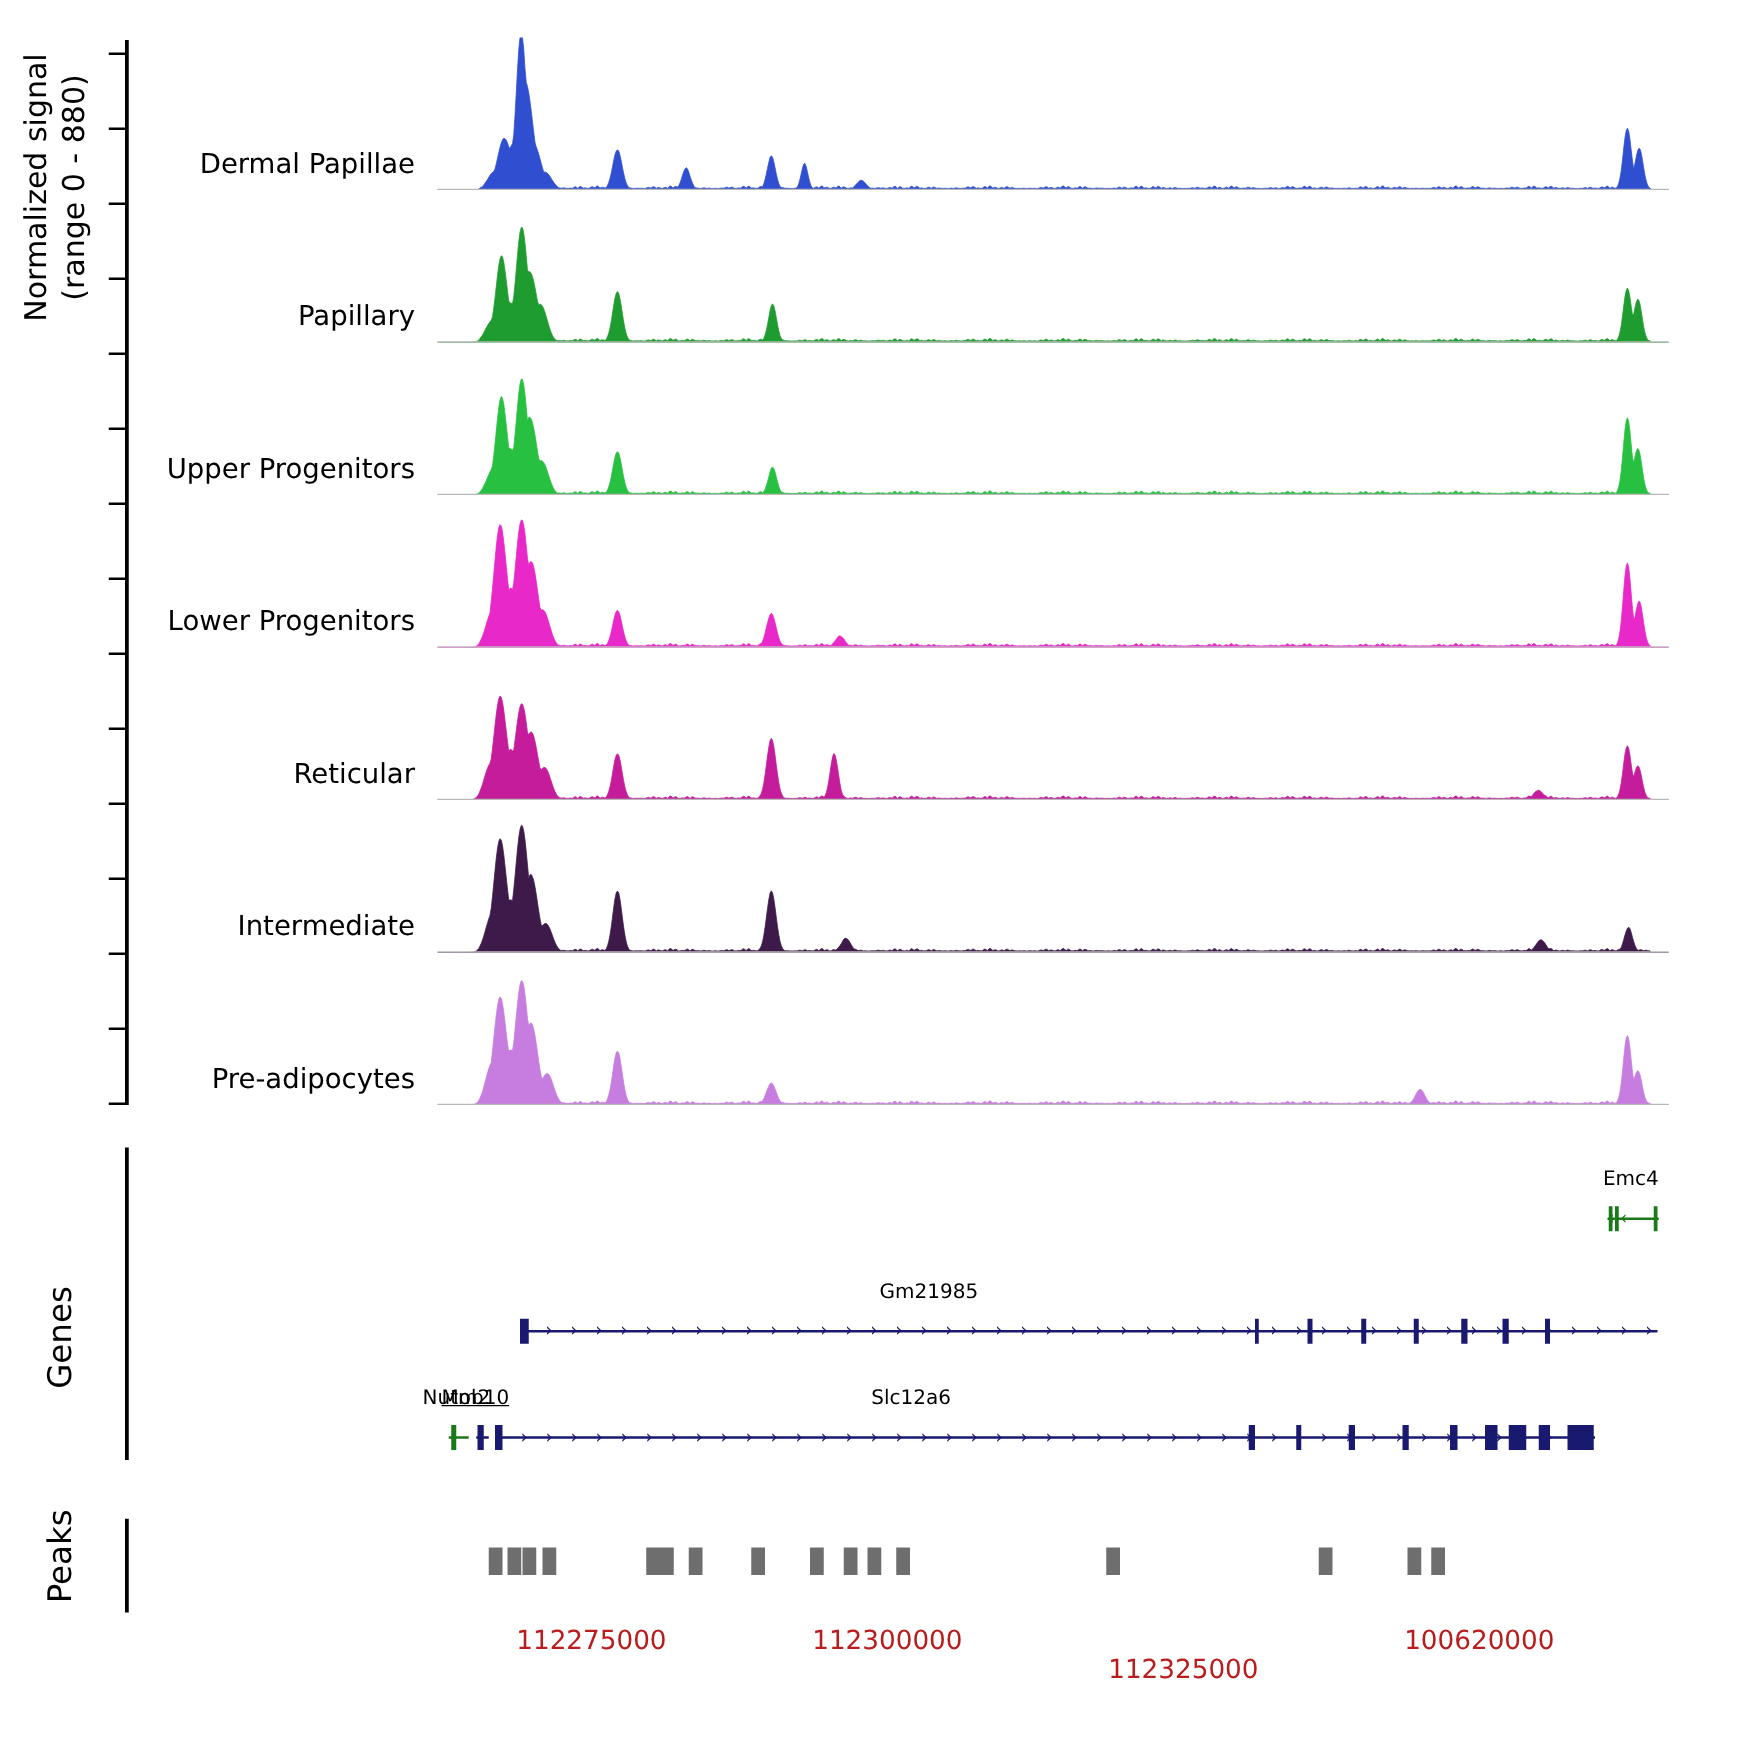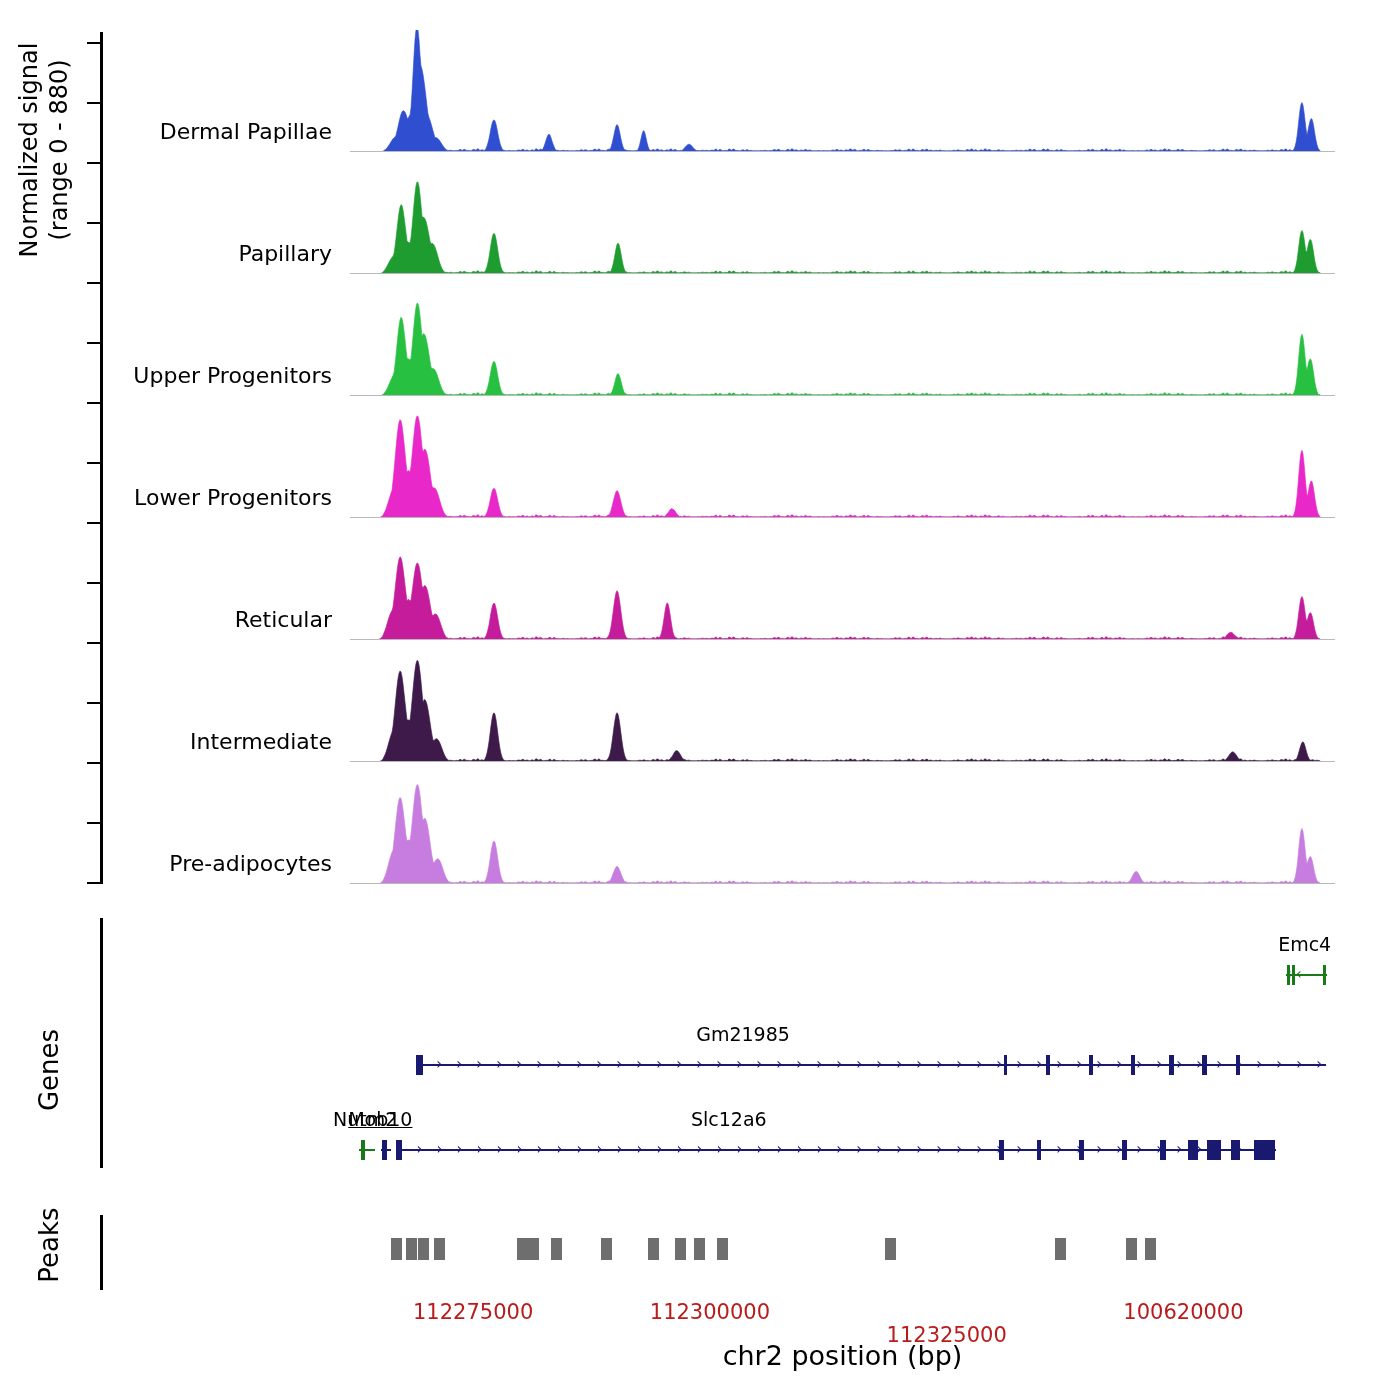--- a/index.html
+++ b/index.html
@@ -37,21 +37,21 @@
   .track-label{position:absolute;right:calc(100% + 18px);bottom:8px;white-space:nowrap;font-size:22px;}
   .track-canvas{position:absolute;left:0;bottom:0;width:100%;height:100%;}
 
   
   #genes-panel{position:absolute;left:350px;top:915px;width:985px;height:265px;}
   .gene-row{position:absolute;left:0;width:100%;height:40px;}
   .gene-line{position:absolute;height:2px;top:19px;background:#191970;}
   .gene-line.green{background:#1a7a1a;}
   .gene-exon{position:absolute;top:10px;height:20px;background:#191970;}
   .gene-exon.green{background:#1a7a1a;}
-  .gene-name{position:absolute;top:-22px;font-size:19px;white-space:nowrap;transform:translateX(-50%);}
+  .gene-name{position:absolute;top:-22px;font-size:16px;white-space:nowrap;transform:translateX(-50%);}
   .gene-arrows{position:absolute;top:8px;height:24px;left:0;right:0;overflow:hidden;
     font-size:15px;color:#191970;letter-spacing:14px;line-height:24px;white-space:nowrap;}
   .gene-arrows.green{color:#1a7a1a;letter-spacing:4px;}
 
   
   #peaks-panel{position:absolute;left:350px;top:1230px;width:985px;height:40px;}
   .peak{position:absolute;top:8px;height:22px;width:11px;background:#6e6e6e;}
 
   
   #xaxis{position:absolute;left:350px;top:1290px;width:985px;height:60px;}
@@ -209,15 +209,14 @@
       <div class="peak" style="left: 776.37px;"></div>
       <div class="peak" style="left: 795.312px;"></div>
     </div>
 
   <div id="xaxis">
       <div class="xtick-label" style="left: 123.125px;">112275000</div>
       <div class="xtick-label" style="left: 359.904px;">112300000</div>
       <div class="xtick-label" style="left: 596.683px; margin-top: 23px;">112325000</div>
       <div class="xtick-label" style="left: 833.462px;">100620000</div>
     </div>
-  <div id="xaxis-title">chr2 position (bp)</div>
 
 </div>
 
 </body></html>

